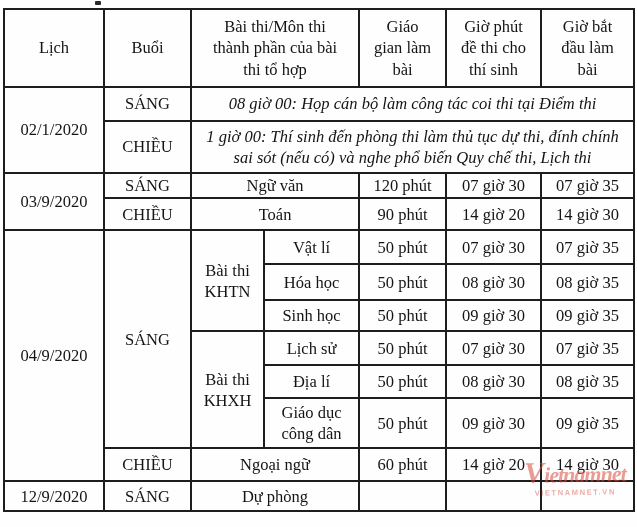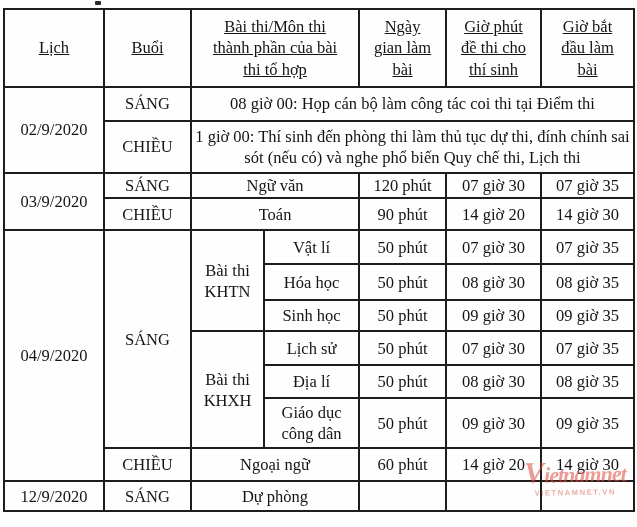--- a/index.html
+++ b/index.html
@@ -37,27 +37,27 @@
     font-size: 16.5px;
     font-weight: normal;
     line-height: 1.3;
     overflow: hidden;
   }
   th.hdr {
     font-weight: bold;
     font-size: 15.5px;
     line-height: 1.4;
     white-space: pre-line;
-    text-decoration: underline;
   }
   td.note {
     text-align: left;
     padding: 2px 7px;
     font-size: 16px;
     line-height: 1.35;
+    font-style: italic;
   }
   td.time { font-weight: bold; font-family: Liberation Serif, serif; }
   .watermark {
     position: absolute;
     left: 514px; top: 458px;
     width: 122px;
     text-align: center;
     transform: rotate(-1deg);
     pointer-events: none;
     z-index: 5;
@@ -99,33 +99,33 @@
         <col style="width:93px">
     </colgroup>
     <tbody>
 
       <tr style="height:78px">
         <th class="hdr">Lịch</th>
         <th class="hdr">Buổi</th>
         <th class="hdr" colspan="2">Bài thi/Môn thi
 thành phần của bài
 thi tổ hợp</th>
-        <th class="hdr">Ngày
+        <th class="hdr">Giáo
 gian làm
 bài</th>
         <th class="hdr">Giờ phút
 đề thi cho
 thí sinh</th>
         <th class="hdr">Giờ bắt
 đầu làm
 bài</th>
       </tr>
 
       <tr style="height:34px">
-        <td rowspan="2">02/9/2020</td>
+        <td rowspan="2">02/1/2020</td>
         <td>SÁNG</td>
         <td class="note" colspan="5">08 giờ 00: Họp cán bộ làm công tác coi thi tại Điểm thi</td>
       </tr>
       <tr style="height:52px">
         <td>CHIỀU</td>
         <td class="note" colspan="5">1 giờ 00: Thí sinh đến phòng thi làm thủ tục dự thi, đính chính sai sót (nếu có) và nghe phổ biến Quy chế thi, Lịch thi</td>
       </tr>
 
       <tr style="height:23px">
         <td rowspan="2">03/9/2020</td>

